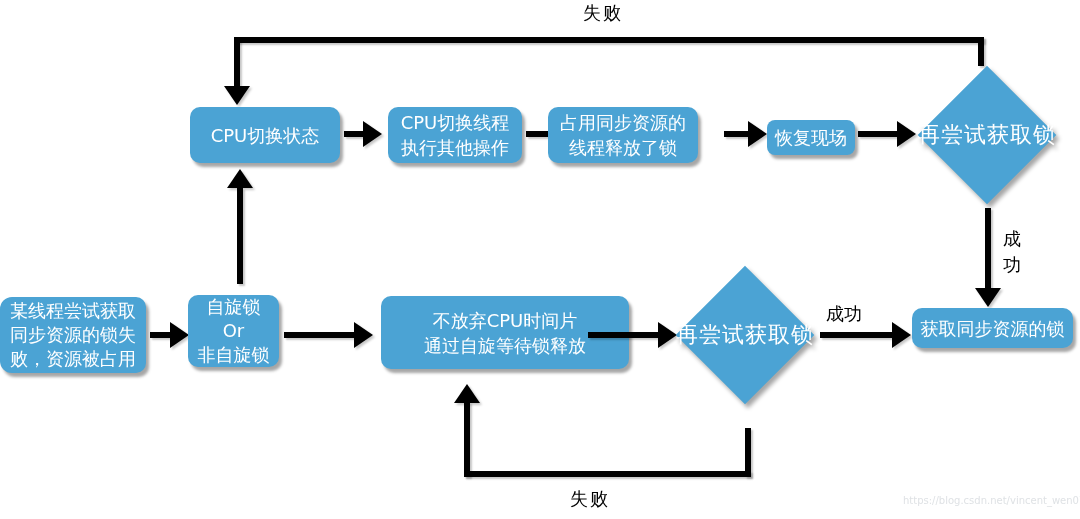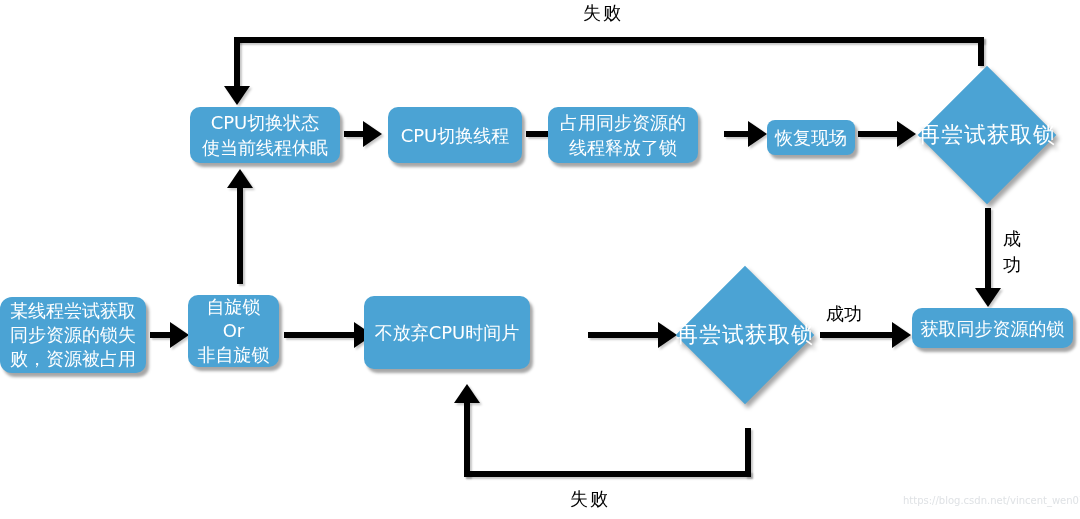--- a/index.html
+++ b/index.html
@@ -46,28 +46,28 @@
 <div class="canvas">
 
   <div class="flow-label" style="left:583px; top:1px;">失败</div>
   <div class="shaft" style="left:978px; top:37px; width:6px; height:29px;"></div>
   <div class="shaft" style="left:234px; top:37px; width:750px; height:6px;"></div>
   <div class="shaft" style="left:234px; top:37px; width:6px; height:50px;"></div>
   <div class="head head-down" style="left:224px; top:86px;"></div>
 
   <div class="node" style="left:190px; top:107px; width:150px; height:56px;">
     <div>CPU切换状态</div>
-    <div>使当前线程休眠</div>
   </div>
 
   <div class="shaft" style="left:344px; top:131px; width:21px; height:6px;"></div>
   <div class="head head-right" style="left:363px; top:121px;"></div>
 
   <div class="node" style="left:388px; top:107px; width:134px; height:56px;">
     <div>CPU切换线程</div>
+    <div>执行其他操作</div>
   </div>
 
   <div class="shaft" style="left:526px; top:131px; width:24px; height:6px;"></div>
   <div class="head head-right" style="left:549px; top:121px;"></div>
 
   <div class="node" style="left:548px; top:107px; width:150px; height:56px;">
     <div>占用同步资源的</div>
     <div>线程释放了锁</div>
   </div>
 
@@ -104,22 +104,23 @@
 
   <div class="node tight" style="left:188px; top:295px; width:91px; height:72px;">
     <div>自旋锁</div>
     <div>Or</div>
     <div>非自旋锁</div>
   </div>
 
   <div class="shaft" style="left:284px; top:332px; width:70px; height:6px;"></div>
   <div class="head head-right" style="left:354px; top:322px;"></div>
 
-  <div class="node" style="left:364px; top:296px; width:166px; height:73px;">
+  <div class="node" style="left:381px; top:296px; width:248px; height:73px;">
     <div>不放弃CPU时间片</div>
+    <div>通过自旋等待锁释放</div>
   </div>
 
   <div class="shaft" style="left:588px; top:332px; width:70px; height:6px;"></div>
   <div class="head head-right" style="left:658px; top:322px;"></div>
 
   <div class="diamond-wrap" style="left:675px; top:265px; width:140px; height:140px;">
     <div class="diamond-shape"></div>
     <div class="diamond-label">再尝试获取锁</div>
   </div>
 

